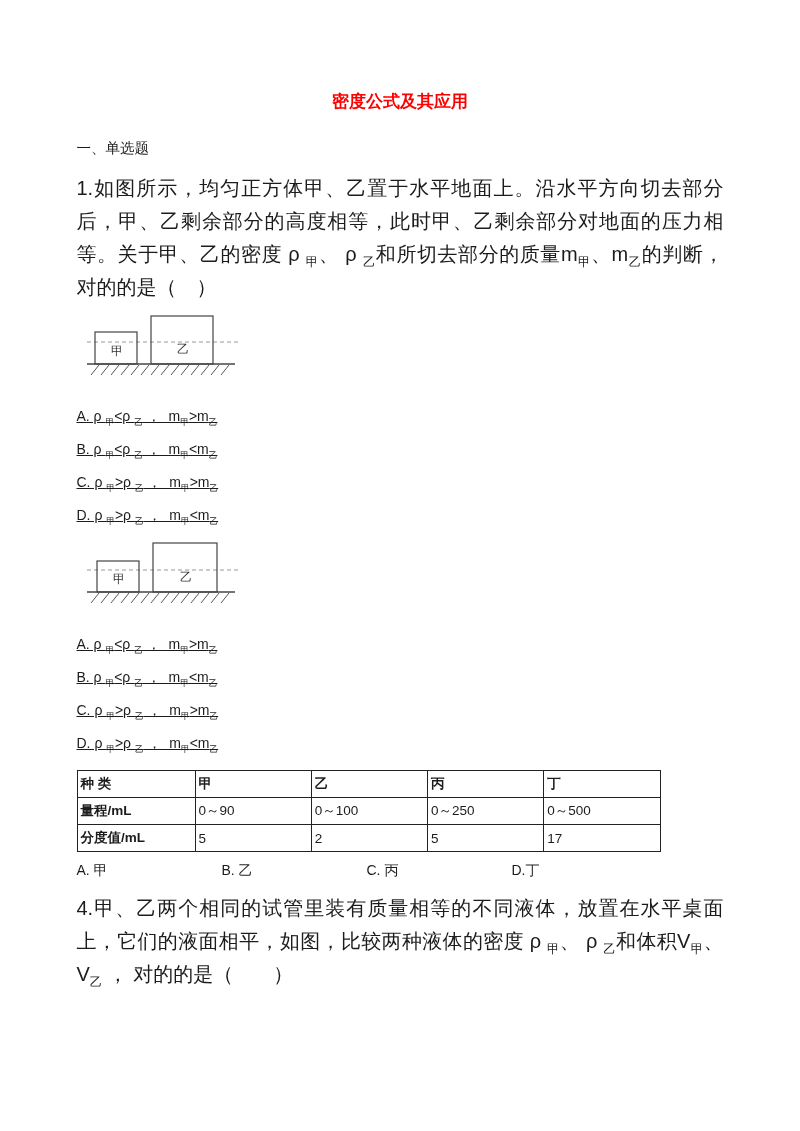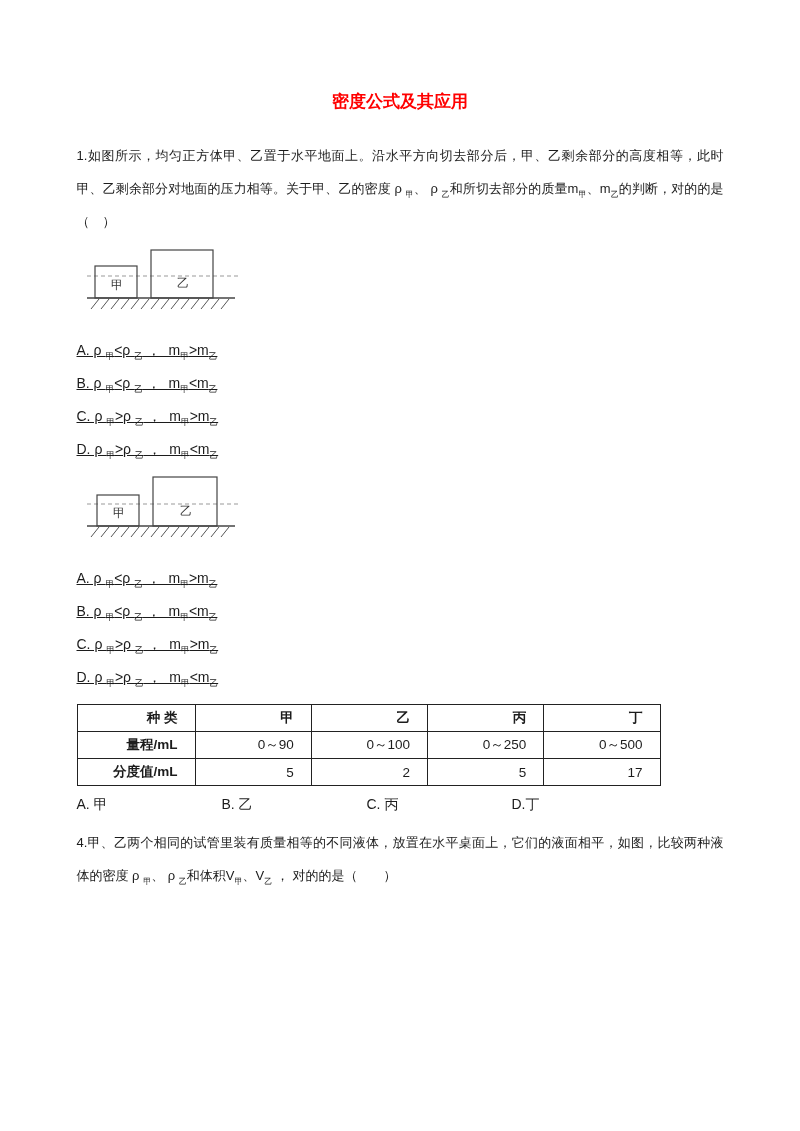--- a/index.html
+++ b/index.html
@@ -20,21 +20,21 @@
     color: #ff0000;
     font-size: 17px;
     font-weight: bold;
     margin-bottom: 26px;
   }
   .section-heading {
     font-size: 14.5px;
     margin-bottom: 14px;
   }
   .qtext {
-    font-size: 13px;
+    font-size: 20px;
     line-height: 33px;
     text-align: justify;
   }
   sub { font-size: 0.62em; line-height: 0; }
   .figure {
     margin: 8px 0 10px 8px;
   }
   .options { margin: 8px 0 6px 0; text-decoration: underline; }
   .option {
     font-size: 14px;
@@ -42,42 +42,43 @@
     white-space: pre-wrap;
   }
   .qtable {
     border-collapse: collapse;
     margin: 10px 0 10px 0;
     width: 584px;
     table-layout: fixed;
   }
   .qtable th, .qtable td {
     border: 1px solid #222;
-    text-align: right;
+    text-align: left;
     font-size: 13.5px;
-    padding: 4px 17px;
+    padding: 4px 3px;
     height: 24px;
   }
   .qtable th { font-weight: bold; }
   .qtable col.c0 { width: 118px; }
   .inline-options {
     display: flex;
     margin: 8px 0 12px 0;
     font-size: 14px;
   }
   .inline-options span { width: 145px; }
   svg text { font-size: 12px; fill: #333; }
 </style>
 </head>
 <body>
 
 <div class="page">
 
   <h1 class="title">密度公式及其应用</h1>
 
+  <div class="section-heading">一、单选题</div>
 
   <p class="qtext">1.如图所示，均匀正方体甲、乙置于水平地面上。沿水平方向切去部分后，甲、乙剩余部分的高度相等，此时甲、乙剩余部分对地面的压力相等。关于甲、乙的密度 ρ <sub>甲</sub>、 ρ <sub>乙</sub>和所切去部分的质量m<sub>甲</sub>、m<sub>乙</sub>的判断，对的的是（　）</p>
 
   <div class="figure">
     <svg width="165" height="74" viewBox="0 0 165 74">
       <line x1="2" y1="30" x2="154" y2="30" stroke="#999" stroke-width="1" stroke-dasharray="4 3"></line>
       <rect x="10" y="20" width="42" height="32" fill="none" stroke="#444" stroke-width="1.2"></rect>
       <rect x="66" y="4" width="62" height="48" fill="none" stroke="#444" stroke-width="1.2"></rect>
       <text x="26" y="43">甲</text>
       <text x="92" y="41">乙</text>

